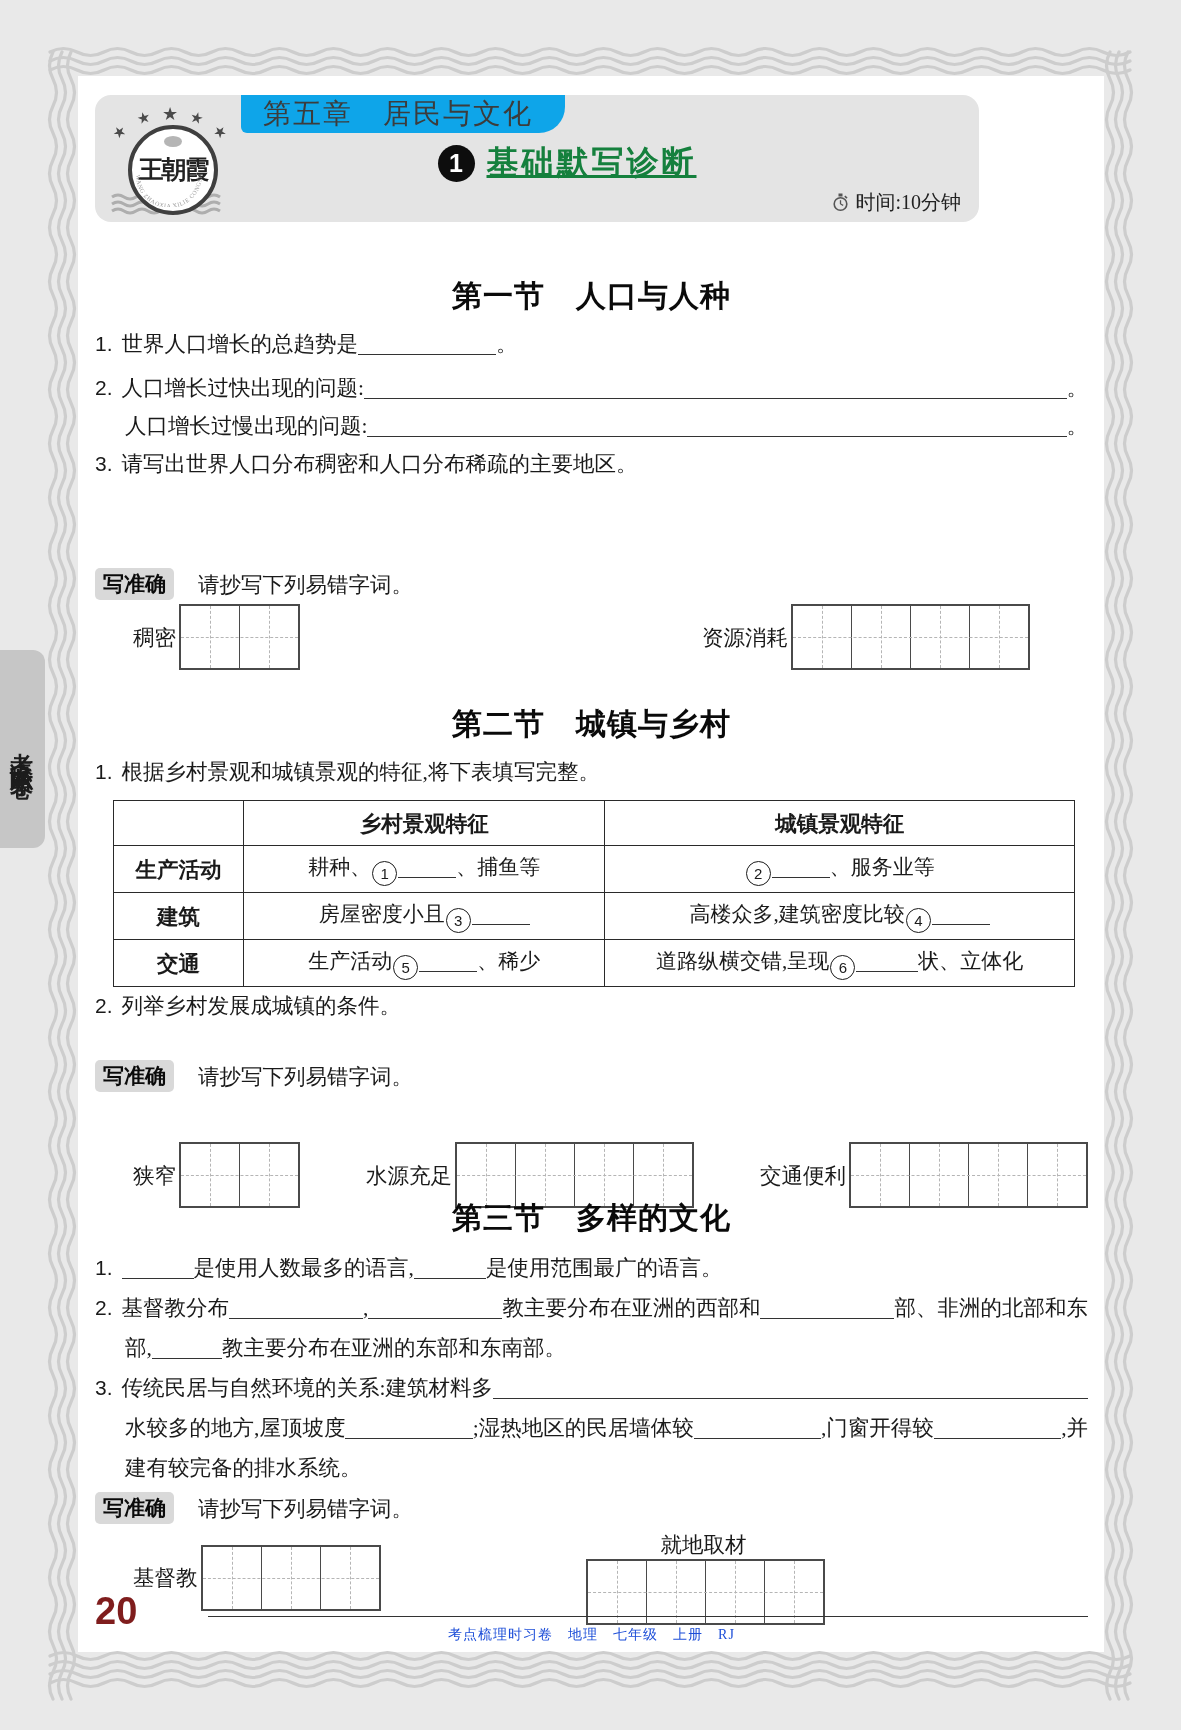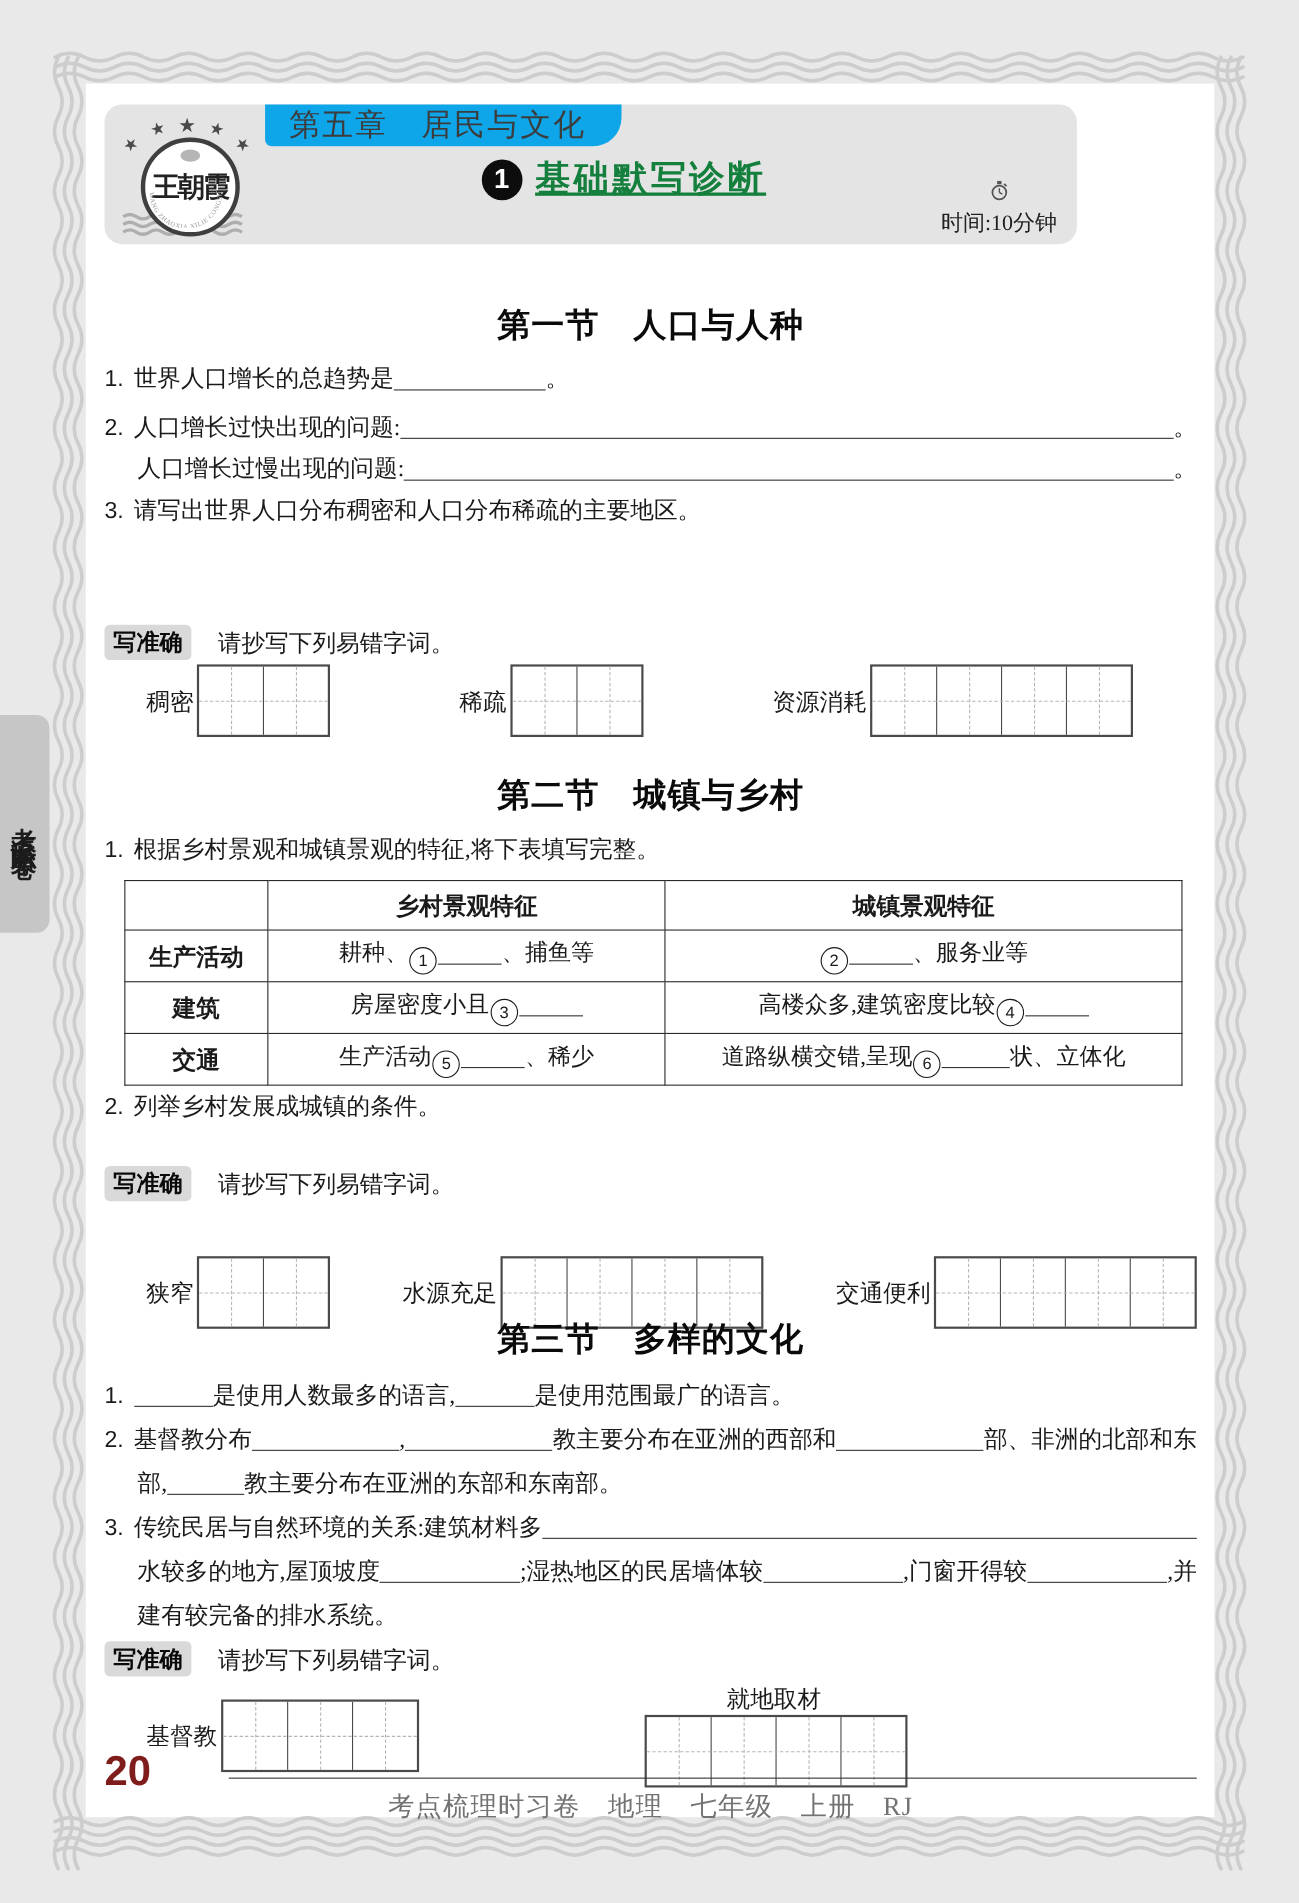--- a/index.html
+++ b/index.html
@@ -13,21 +13,21 @@
   
   .header-box{position:absolute;left:17px;top:19px;width:884px;height:127px;background:#e4e4e4;border-radius:16px;}
   .chapter-tab{position:absolute;left:146px;top:0;height:38px;background:#0ea5e9;border-radius:0 0 26px 6px;
                padding:0 32px 0 22px;display:flex;align-items:center;
                font-family:"Liberation Sans",sans-serif;font-size:28px;color:#3c3c3c;letter-spacing:2px;}
   .main-title{position:absolute;left:60px;right:0;top:46px;display:flex;justify-content:center;align-items:center;gap:12px;}
   .num-badge{width:37px;height:37px;border-radius:50%;background:#0d0d0d;color:#fff;
              display:flex;align-items:center;justify-content:center;
              font-family:"Liberation Sans",sans-serif;font-weight:bold;font-size:25px;}
   .title-text{font-family:"Liberation Sans",sans-serif;font-weight:bold;font-size:32px;color:#15803d;letter-spacing:3px;text-decoration:underline;}
-  .time{position:absolute;right:18px;bottom:6px;display:flex;align-items:center;gap:6px;font-size:20px;color:#222;flex-direction:column;}
+  .time{position:absolute;right:18px;bottom:6px;display:flex;align-items:center;gap:6px;font-size:20px;color:#222;}
 
   
   .logo{position:absolute;left:16px;top:8px;width:120px;height:116px;}
   .logo .star{position:absolute;color:#4a4a4a;font-size:15px;line-height:1;}
   .logo .circle{position:absolute;left:17px;top:22px;width:82px;height:82px;background:#fff;
                 border:4px solid #3f3f3f;border-radius:50%;z-index:2;}
   .logo .oval{position:absolute;left:50%;top:7px;width:18px;height:11px;background:#b5b5b5;border-radius:50%;transform:translateX(-50%);}
   .logo .brand{position:absolute;left:0;right:0;top:24px;text-align:center;font-family:"Liberation Serif",serif;
                font-weight:bold;font-size:25px;letter-spacing:-2px;color:#222;}
   .logo-waves{position:absolute;left:0;bottom:2px;z-index:1;}
@@ -69,22 +69,22 @@
   .tbl{position:absolute;left:35px;top:724px;width:962px;border-collapse:collapse;font-size:21px;background:#fff;}
   .tbl th,.tbl td{border:1.6px solid #2a2a2a;text-align:center;padding:0 4px;}
   .tbl th{font-family:"Liberation Sans",sans-serif;font-size:21.5px;font-weight:bold;height:44px;}
   .tbl td{height:46px;}
   .rowlabel{font-family:"Liberation Sans",sans-serif;font-weight:bold;font-size:21.5px;}
 
   
   .page-num{position:absolute;left:17px;top:1514px;font-family:"Liberation Sans",sans-serif;
             font-weight:bold;font-size:38px;color:#7f1d1d;}
   .footer-line{position:absolute;left:130px;right:16px;top:1540px;border-top:1.6px solid #333;}
-  .footer-text{position:absolute;left:17px;right:16px;top:1550px;text-align:center;font-size:24px;
-               color:#737373;letter-spacing:1px;}
+  .footer-text{position:absolute;left:17px;right:16px;top:1550px;text-align:center;font-size:14px;
+               color:#1d4ed8;letter-spacing:1px;}
 </style>
 </head>
 <body>
 
 <div class="page">
   <div class="panel"></div>
   <svg id="waveframe" class="frame">
       <path d="M50 52 q13.5 -7 27 0 t27 0 t27 0 t27 0 t27 0 t27 0 t27 0 t27 0 t27 0 t27 0 t27 0 t27 0 t27 0 t27 0 t27 0 t27 0 t27 0 t27 0 t27 0 t27 0 t27 0 t27 0 t27 0 t27 0 t27 0 t27 0 t27 0 t27 0 t27 0 t27 0 t27 0 t27 0 t27 0 t27 0 t27 0 t27 0 t27 0 t27 0 t27 0 t27 0" fill="none" stroke="#cdcdcd" stroke-width="3.2" stroke-linecap="round"></path>
       <path d="M50 61 q13.5 -7 27 0 t27 0 t27 0 t27 0 t27 0 t27 0 t27 0 t27 0 t27 0 t27 0 t27 0 t27 0 t27 0 t27 0 t27 0 t27 0 t27 0 t27 0 t27 0 t27 0 t27 0 t27 0 t27 0 t27 0 t27 0 t27 0 t27 0 t27 0 t27 0 t27 0 t27 0 t27 0 t27 0 t27 0 t27 0 t27 0 t27 0 t27 0 t27 0 t27 0" fill="none" stroke="#cdcdcd" stroke-width="3.2" stroke-linecap="round"></path>
       <path d="M50 70 q13.5 -7 27 0 t27 0 t27 0 t27 0 t27 0 t27 0 t27 0 t27 0 t27 0 t27 0 t27 0 t27 0 t27 0 t27 0 t27 0 t27 0 t27 0 t27 0 t27 0 t27 0 t27 0 t27 0 t27 0 t27 0 t27 0 t27 0 t27 0 t27 0 t27 0 t27 0 t27 0 t27 0 t27 0 t27 0 t27 0 t27 0 t27 0 t27 0 t27 0 t27 0" fill="none" stroke="#cdcdcd" stroke-width="3.2" stroke-linecap="round"></path>
@@ -184,27 +184,20 @@
 
     <div class="block words" style="top:528px;padding-left:38px;padding-right:58px;justify-content:space-between;left:17px;right:16px;">
       <div class="wgroup">
         <span class="wlabel">稠密</span>
         <div class="gridbox">
             <div class="gcell"></div>
             <div class="gcell"></div>
           </div>
       </div>
       <div class="wgroup">
-        <span class="wlabel">稀疏</span>
-        <div class="gridbox">
-            <div class="gcell"></div>
-            <div class="gcell"></div>
-          </div>
-      </div>
-      <div class="wgroup">
         <span class="wlabel">资源消耗</span>
         <div class="gridbox">
             <div class="gcell"></div>
             <div class="gcell"></div>
             <div class="gcell"></div>
             <div class="gcell"></div>
           </div>
       </div>
     </div>
 

